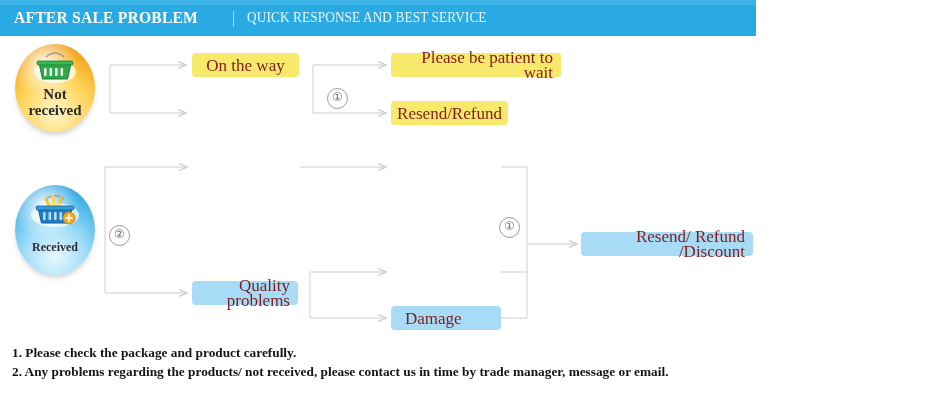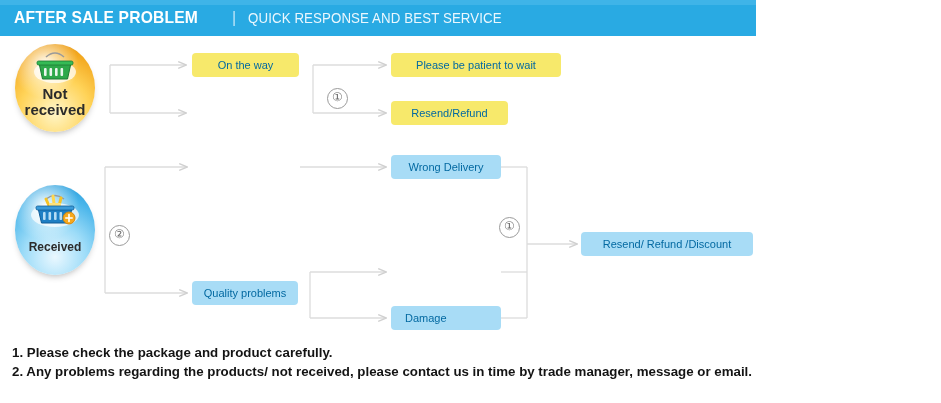--- a/index.html
+++ b/index.html
@@ -6,20 +6,21 @@
   body{
     font-family:"Liberation Sans", sans-serif;
     -webkit-font-smoothing:antialiased;
   }
   #page{
     position:relative;
     width:756px;
     height:403px;
     background:#ffffff;
     overflow:hidden;
+    font-family:Liberation Serif, serif;
   }
 
   
   #header{
     position:absolute;left:0;top:0;width:941px;height:36px;
     background:#29aae3;
     overflow:hidden;
   }
   #header-topstrip{
     position:absolute;left:0;top:0;width:941px;height:5px;
@@ -104,23 +105,23 @@
   }
 
   
   .box{
     position:absolute;
     box-sizing:border-box;
     border-radius:4px;
     display:flex;
     align-items:center;
     justify-content:center;
-    text-align:left;
-    color:#0369a1;
-    font-size:11px;
+    text-align:right;
+    color:#7f1d1d;
+    font-size:17px;
     line-height:15px;
     padding:0 8px;
     white-space:pre-line;
   }
   .box.yellow{background:#f7e96b;}
   .box.blue{background:#a8dcf6;}
 
   
   .marker{
     position:absolute;
@@ -245,21 +246,20 @@
           </g>
           <circle cx="40" cy="27" r="6" fill="#f7a81b" stroke="#d4870c" stroke-width="1"></circle>
           <path d="M40 23.5 v7 M36.8 27 h6.4" stroke="#fff" stroke-width="1.6" stroke-linecap="round"></path>
         </svg>
       </div>
       <div class="circle-label">Received</div>
     </div>
 
     <div class="box blue" style="left:192px;top:245px;width:106px;height:24px;">Quality problems</div>
 
-    <div class="box blue" style="left:391px;top:119px;width:110px;height:24px;">Wrong Delivery</div>
     <div class="box blue" style="left:391px;top:270px;width:110px;height:24px;padding-left:14px;justify-content:flex-start;">Damage</div>
 
     <div class="box blue" style="left:581px;top:196px;width:172px;height:24px;">Resend/ Refund /Discount</div>
 
     <div class="marker" style="left:109px;top:189px;">②</div>
     <div class="marker" style="left:499px;top:181px;">①</div>
 
   </div>
 
   <div id="footer">

